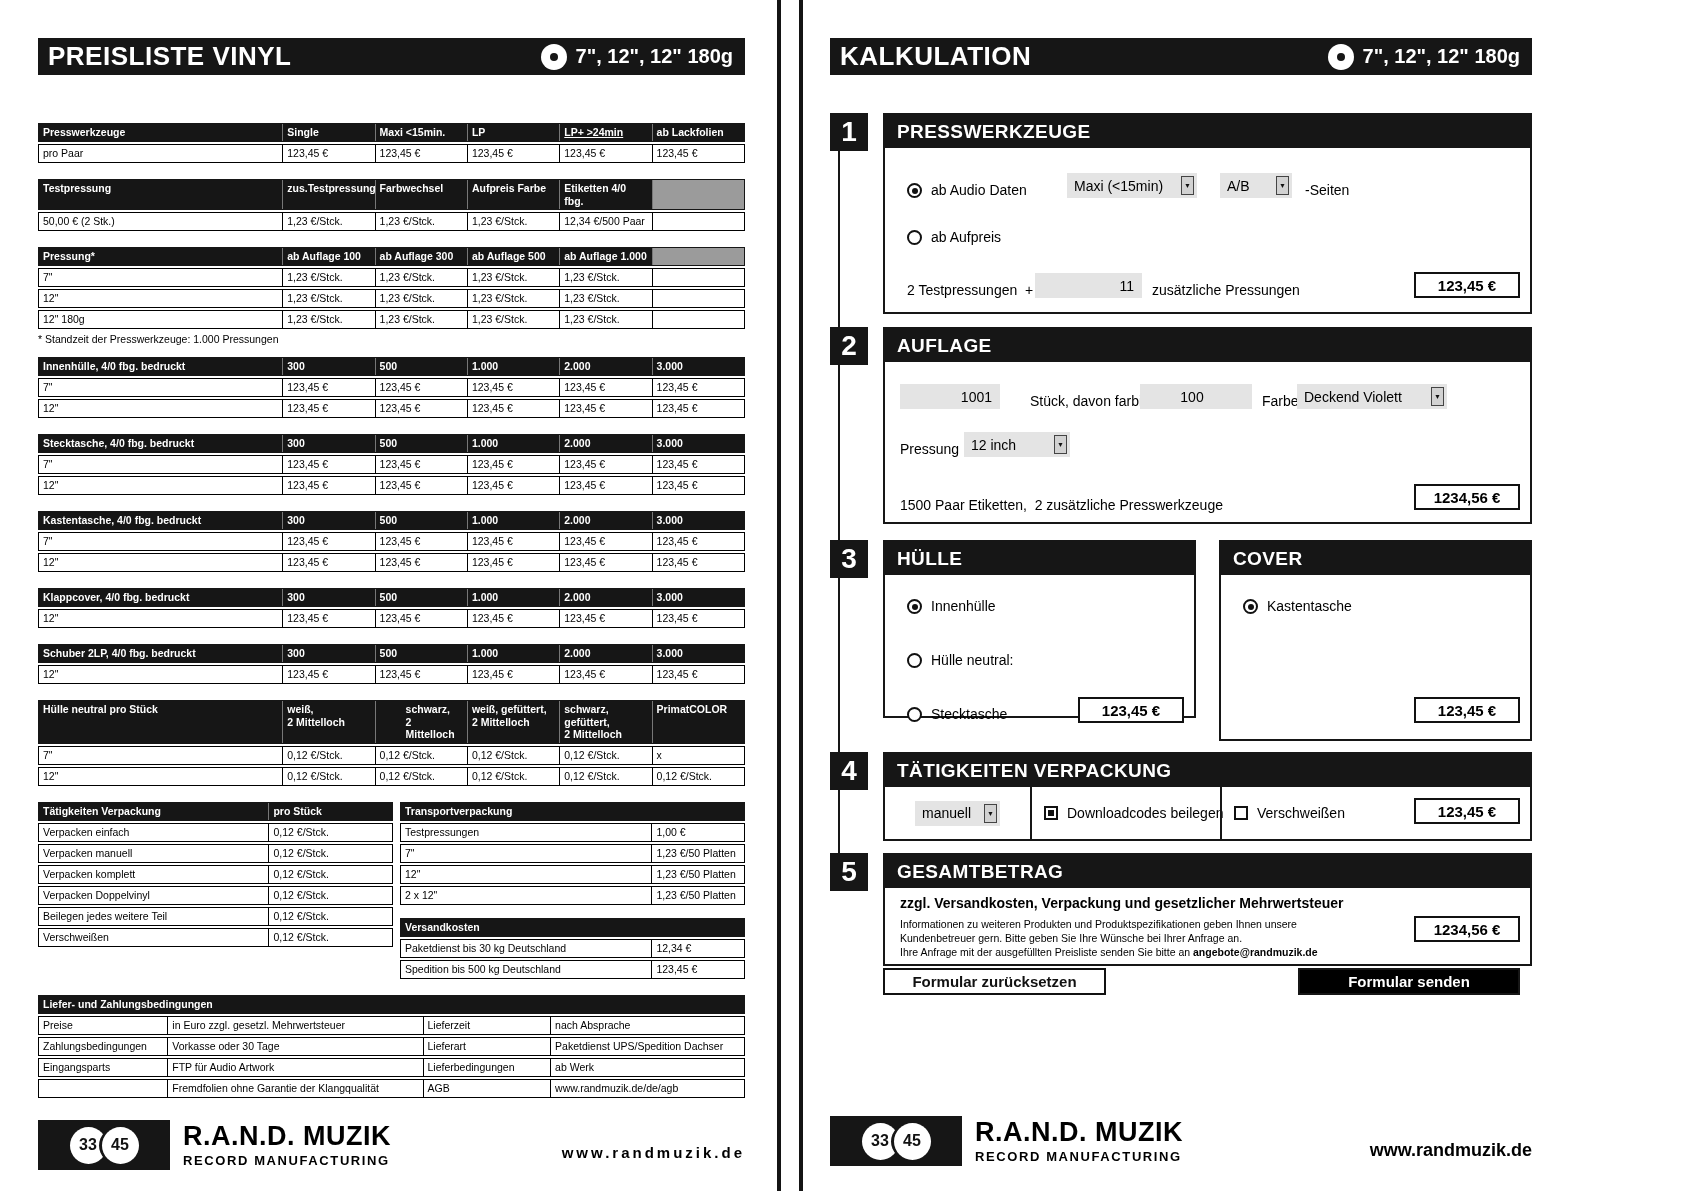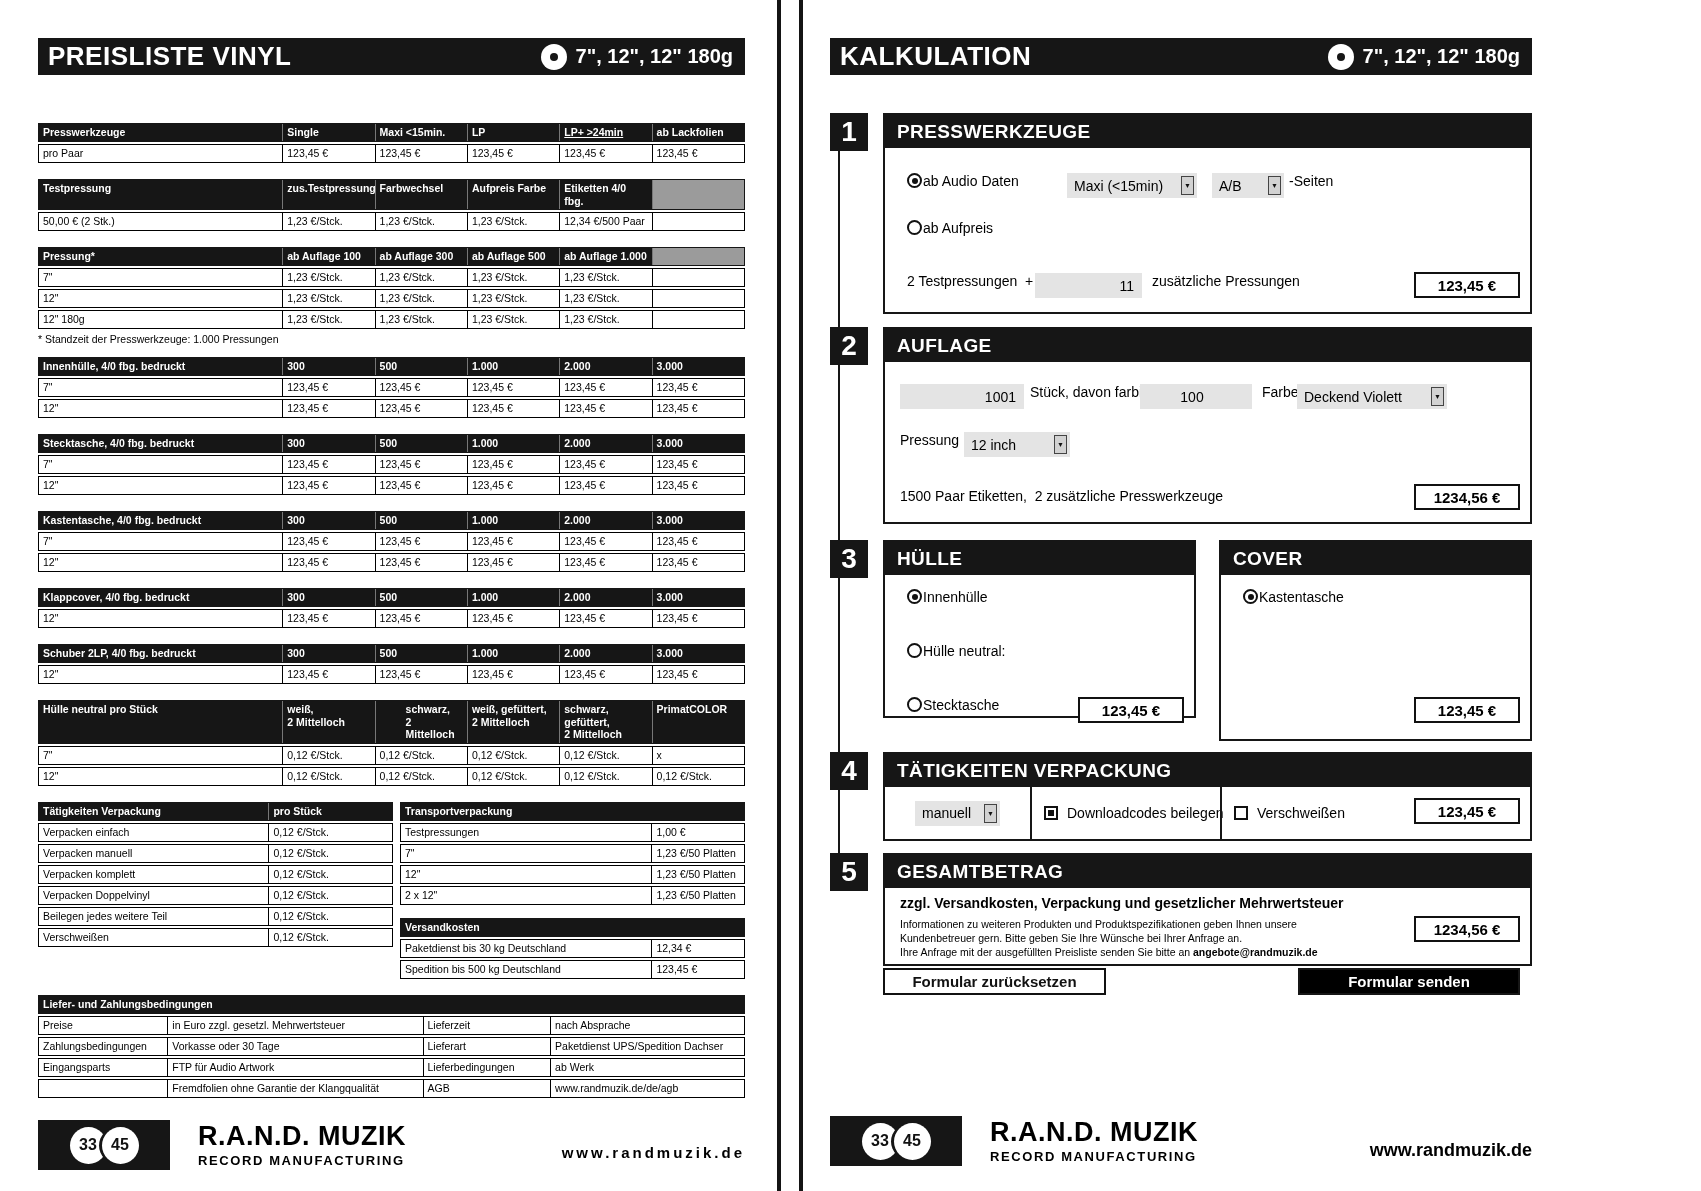--- a/index.html
+++ b/index.html
@@ -29,42 +29,42 @@
 .footnote{font-size:10.5px;margin-top:4px}
 .two-col{display:flex;margin-top:16px}
 .col-l{width:355px;margin-right:7px}
 .col-r{flex:1}
 .shipgap{margin-top:13px}
 .numbox{position:absolute;left:0;width:38px;height:38px;background:#161616;color:#fff;font-size:28px;font-weight:bold;display:flex;align-items:center;justify-content:center}
 .connector{position:absolute;left:8px;top:150px;width:2px;height:713px;background:#161616}
 .secbox{position:absolute;left:53px;width:649px;background:#fff;border:2px solid #161616}
 .sectitle{height:33px;background:#161616;color:#fff;font-size:19px;font-weight:bold;display:flex;align-items:center;padding-left:12px;letter-spacing:.4px}
 .secbody{position:relative}
-.frow{position:absolute;height:25px;display:flex;align-items:flex-start;gap:1px}
+.frow{position:absolute;height:25px;display:flex;align-items:flex-end;gap:9px}
 .lbl{font-size:14px;white-space:pre}
 .radio{width:15px;height:15px;border:2px solid #111;border-radius:50%;background:#fff;position:relative;flex:0 0 auto;display:inline-block}
 .radio.on::after{content:'';position:absolute;inset:2.5px;background:#111;border-radius:50%}
 .cb{width:14px;height:14px;border:2px solid #111;background:#fff;position:relative;flex:0 0 auto;display:inline-block}
 .cb.on::after{content:'';position:absolute;inset:2px;background:#111}
 .sel{display:inline-flex;align-items:center;background:#e4e4e4;height:25px;padding:0 22px 0 7px;font-size:14px;position:relative}
 .sel.abs{position:absolute}
 .sel .arrow{position:absolute;right:3px;top:3px;width:13px;height:19px;background:#d2d2d2;border:1px solid #444;font-size:7px;display:flex;align-items:center;justify-content:center;color:#111}
 .inp{position:absolute;height:25px;background:#e4e4e4;border:0;text-align:right;padding-right:8px;font-size:14px;font-family:inherit;color:#000}
 .price{position:absolute;right:10px;width:106px;height:26px;background:#fff;border:2px solid #111;display:flex;align-items:center;justify-content:center;font-size:15px;font-weight:bold}
 .s4body{display:flex;height:52px}
 .s4cell{height:100%;border-left:2px solid #161616;position:relative;display:flex;align-items:center}
 .s4cell:first-child{border-left:0;justify-content:center}
 .cellrow{display:flex;align-items:center;gap:9px;padding-left:12px}
 .note{position:absolute;top:7px;left:15px;font-size:14px;font-weight:bold}
 .info{position:absolute;top:29px;left:15px;font-size:10.5px;line-height:1.35}
 .btn{position:absolute;top:968px;height:27px;font-family:inherit;font-size:15px;font-weight:bold;cursor:pointer}
 .btn-reset{left:53px;width:223px;background:#fff;border:2px solid #111;color:#111}
 .btn-send{right:12px;width:222px;background:#000000;border:2px solid #161616;color:#fff}
 .pfoot{position:absolute;left:0;right:0;top:1112px;height:70px}
-.logo{position:absolute;left:0;top:8px;display:flex;align-items:center;gap:28px}
+.logo{position:absolute;left:0;top:8px;display:flex;align-items:center;gap:13px}
 .badge{width:132px;height:50px;background:#161616;display:flex;align-items:center;justify-content:center;flex:0 0 auto}
 .rpm{width:37px;height:37px;background:#fff;border-radius:50%;display:flex;align-items:center;justify-content:center;font-size:16px;font-weight:bold;color:#111}
 .rpm+.rpm{margin-left:-5px;box-shadow:-3px 0 0 0 #161616}
 .brandname{font-size:27px;font-weight:bold;line-height:1;letter-spacing:.5px}
 .brandsub{font-size:13px;font-weight:bold;letter-spacing:1.6px;margin-top:3px}
 .site{position:absolute;right:0;top:28px;font-size:18px;font-weight:bold}
 .site.spaced{font-size:15px;letter-spacing:3px;top:32px}
 </style>
 </head>
 <body>
@@ -467,21 +467,21 @@
         <div class="frow" style="top:125px;left:267px">
           <span class="lbl">zusätzliche Pressungen</span>
         </div>
         <div class="price" style="top:124px">123,45 €</div>
       </div>
     </div>
 
     <div class="secbox" style="top:327px">
       <div class="sectitle">AUFLAGE</div>
       <div class="secbody" style="height:160px">
-        <input class="inp" style="top: 22px; left: 15px; width: 124px;" readonly="" value="1001">
+        <input class="inp" style="top: 22px; left: 15px; width: 100px;" readonly="" value="1001">
         <div class="frow" style="top:22px;left:145px">
           <span class="lbl">Stück, davon farbig</span>
         </div>
         <input class="inp" style="top: 22px; left: 255px; width: 112px; text-align: center;" readonly="" value="100">
         <div class="frow" style="top:22px;left:377px">
           <span class="lbl">Farbe</span>
         </div>
         <span class="sel abs" style="top:22px;left:412px;width:150px">
           <span>Deckend Violett</span>
           <span class="arrow">▼</span>

